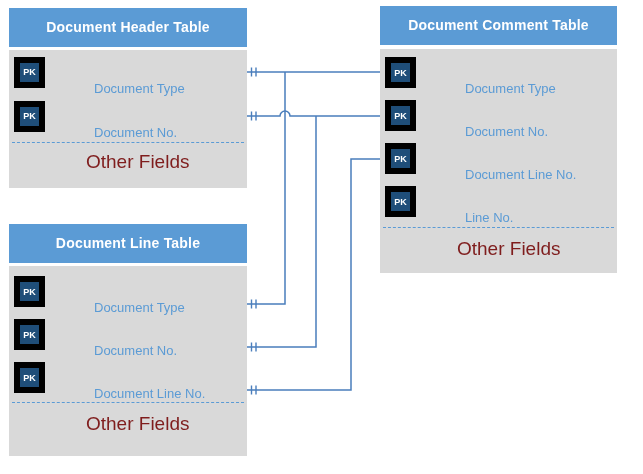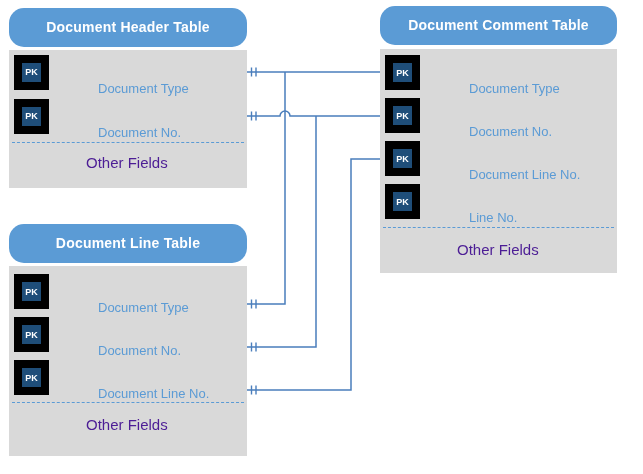--- a/index.html
+++ b/index.html
@@ -1,43 +1,43 @@
 <!DOCTYPE html>
 <html><head>
 <meta charset="utf-8">
 <style>
   html,body{margin:0;padding:0;background:#fff;}
   body{font-family:"Liberation Sans",sans-serif;}
   #canvas{position:relative;width:643px;height:474px;background:#ffffff;overflow:hidden;}
 
   .entity{position:absolute;}
   .entity-title{height:39px;line-height:39px;background:#5B9BD5;color:#ffffff;
-    text-align:center;font-size:14px;font-weight:600;letter-spacing:.2px;border-radius:15px;}
+    text-align:center;font-size:14px;font-weight:600;letter-spacing:.2px;}
   .entity-body{background:#D9D9D9;}
 
   .field-row{display:flex;align-items:center;padding-left:5px;}
   .t1 .field-row{height:44px;}
   .t2 .field-row{height:43px;}
   .t3 .field-row{height:43px;}
 
-  .pk-badge{width:19px;height:19px;background:#1F4E79;border:8px solid #000000;
+  .pk-badge{width:19px;height:19px;background:#1F4E79;border:6px solid #000000;
     color:#ffffff;font-size:9px;font-weight:bold;display:flex;align-items:center;
     justify-content:center;flex:0 0 auto;}
   .field-label{margin-left:49px;font-size:13px;color:#5B9BD5;white-space:nowrap;margin-top:32px;}
 
   .field-separator{border-top:1px dashed #5B9BD5;margin:0 3px;height:0;}
   .t1 .field-separator{margin-top:4px;}
   .t2 .field-separator{margin-top:3px;}
   .t3 .field-separator{margin-top:4px;}
 
   .other-row{display:flex;align-items:center;padding-left:77px;}
   .t1 .other-row{height:38px;}
   .t2 .other-row{height:42px;}
   .t3 .other-row{height:42px;}
-  .other-label{font-size:15px;color:#4c1d95;}
+  .other-label{font-size:19px;color:#7f1d1d;}
 
   #connectors{position:absolute;left:0;top:0;width:643px;height:474px;pointer-events:none;}
   #connectors path, #connectors line, #connectors circle{fill:none;stroke:#4A7EBC;}
 </style>
 </head>
 <body>
 
 <div id="canvas">
 
   <svg id="connectors" viewBox="0 0 643 474" xmlns="http://www.w3.org/2000/svg">

